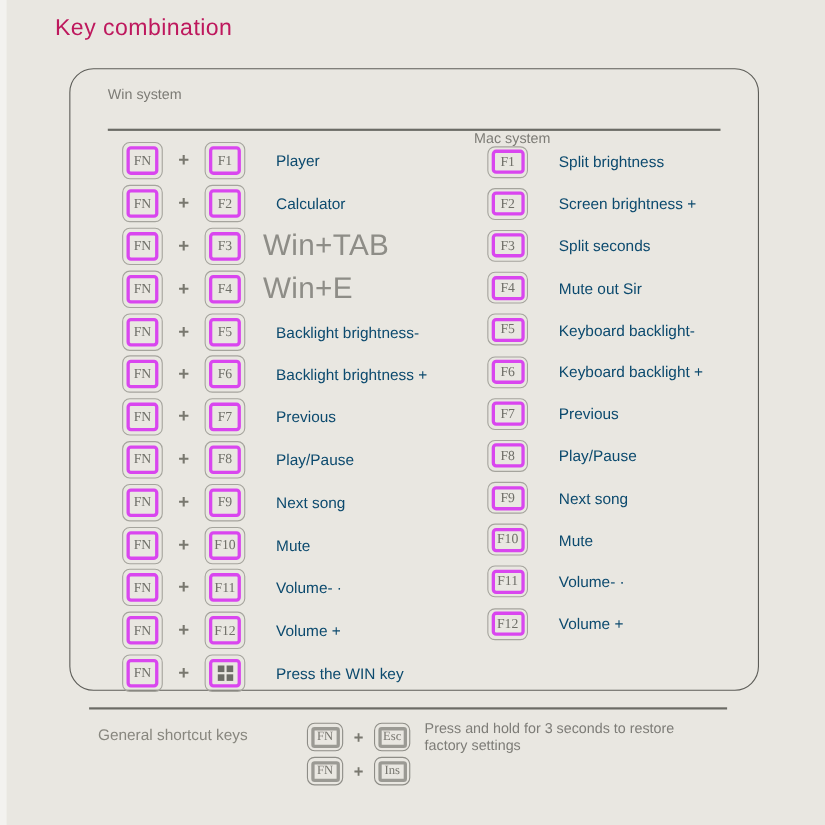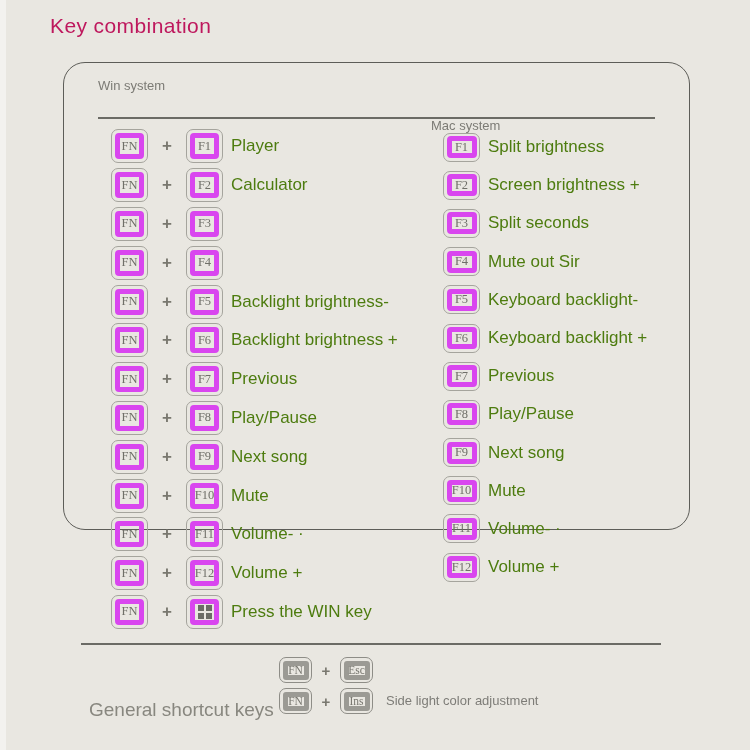--- a/index.html
+++ b/index.html
@@ -6,62 +6,62 @@
   body{
     width:750px;height:750px;position:relative;overflow:hidden;
     background:#e9e7e1;
     font-family:"Liberation Sans",sans-serif;
   }
   #left-strip{position:absolute;left:0;top:0;width:6px;height:750px;background:#f3f2ef;}
   #page-title{
     position:absolute;left:50px;top:14px;font-size:21px;color:#be185d;letter-spacing:.4px;
   }
   #panel{
-    position:absolute;left:63px;top:62px;width:627px;height:468px;
+    position:absolute;left:63px;top:62px;width:627px;height:566px;
     border:1.5px solid #5d5d58;border-radius:22px;box-sizing:border-box;
   }
   .sys-heading{position:absolute;top:15px;font-size:13px;color:#7c7b75;}
   #win-heading{left:34px;}
   #mac-heading{left:367px;margin-top:40px;}
   #header-line{position:absolute;left:34px;top:54px;width:557px;height:2px;background:#6b6b65;}
   #bottom-line{position:absolute;left:17px;top:580px;width:580px;height:2px;background:#6b6b65;}
 
   
   .kcap{
     box-sizing:border-box;flex:none;width:37px;height:34px;padding:3px;
     border:1px solid #a5a49d;border-radius:7px;
     display:flex;align-items:center;justify-content:center;
   }
   .kcap-inner{
     box-sizing:border-box;width:100%;height:100%;
-    border:5px solid #d946ef;border-radius:4px;
+    border:3px solid #d946ef;border-radius:4px;
     display:flex;align-items:center;justify-content:center;
   }
   .kcap-label{font-family:"Liberation Serif",serif;font-size:12.5px;color:#6f6f68;}
 
   
   #win-rows{position:absolute;left:47px;top:64px;}
   #win-rows .krow{height:38.8px;display:flex;align-items:center;}
   #mac-rows{position:absolute;left:379px;top:65px;}
   #mac-rows .krow{height:38.2px;display:flex;align-items:center;}
   #mac-rows .kcap{height:29px;padding:2.5px;}
   .plus{flex:none;width:38px;text-align:center;font-size:17px;font-weight:bold;color:#79786f;}
-  .func{margin-left:8px;font-size:17px;color:#4d7c0f;white-space:nowrap;}
+  .func{margin-left:28px;font-size:14px;color:#0c4a6e;white-space:nowrap;}
   .krow.large .func{font-size:27px;color:#8e8d87;margin-left:16px;letter-spacing:.3px;}
 
   
   .winlogo{display:none;width:14px;height:14px;position:relative;}
   .winlogo::before{
     content:"";position:absolute;left:0;top:0;width:6px;height:6px;background:#6c6c66;
     box-shadow:8px 0 0 #6c6c66,0 8px 0 #6c6c66,8px 8px 0 #6c6c66;
   }
   .krow.winkey .winlogo{display:block;}
 
   
-  #general-heading{position:absolute;left:25px;top:597px;font-size:19px;color:#88877f;margin-top:39px;}
+  #general-heading{position:absolute;left:25px;top:597px;font-size:14px;color:#88877f;}
   #general-rows{position:absolute;left:215px;top:592px;}
   .grow{display:flex;align-items:center;height:30px;margin-bottom:1px;}
   .gcap{width:33px;height:26px;padding:2.5px;border-color:#8e8d87;}
   .gcap .kcap-inner{border-color:#9b9a94;border-radius:3px;}
   .gcap .kcap-label{font-size:11.5px;color:#77766f;}
   .gplus{width:28px;font-size:15px;}
   .gtext{margin-left:13px;width:250px;font-size:13px;line-height:1.22;color:#7d7c77;}
 </style>
 </head>
 <body>
@@ -116,35 +116,37 @@
             <span class="kcap-label">FN</span>
           </span>
         </span>
         <span class="plus">+</span>
         <span class="kcap fkey">
           <span class="kcap-inner">
             <span class="kcap-label">F3</span>
 
           </span>
         </span>
+        <span class="func">Win+TAB</span>
       </div>
 
       <div class="krow large">
         <span class="kcap">
           <span class="kcap-inner">
             <span class="kcap-label">FN</span>
           </span>
         </span>
         <span class="plus">+</span>
         <span class="kcap fkey">
           <span class="kcap-inner">
             <span class="kcap-label">F4</span>
 
           </span>
         </span>
+        <span class="func">Win+E</span>
       </div>
 
       <div class="krow">
         <span class="kcap">
           <span class="kcap-inner">
             <span class="kcap-label">FN</span>
           </span>
         </span>
         <span class="plus">+</span>
         <span class="kcap fkey">
@@ -407,31 +409,31 @@
           <span class="kcap-inner">
             <span class="kcap-label">FN</span>
           </span>
         </span>
         <span class="plus gplus">+</span>
         <span class="kcap gcap">
           <span class="kcap-inner">
             <span class="kcap-label">Esc</span>
           </span>
         </span>
+        <span class="gtext">Press and hold for 3 seconds to restore factory settings</span>
       </div>
 
       <div class="grow">
         <span class="kcap gcap">
           <span class="kcap-inner">
             <span class="kcap-label">FN</span>
           </span>
         </span>
         <span class="plus gplus">+</span>
         <span class="kcap gcap">
           <span class="kcap-inner">
             <span class="kcap-label">Ins</span>
           </span>
         </span>
-        <span class="gtext">Side light color adjustment</span>
       </div>
     </div>
 
 </div>
 
 </body></html>

